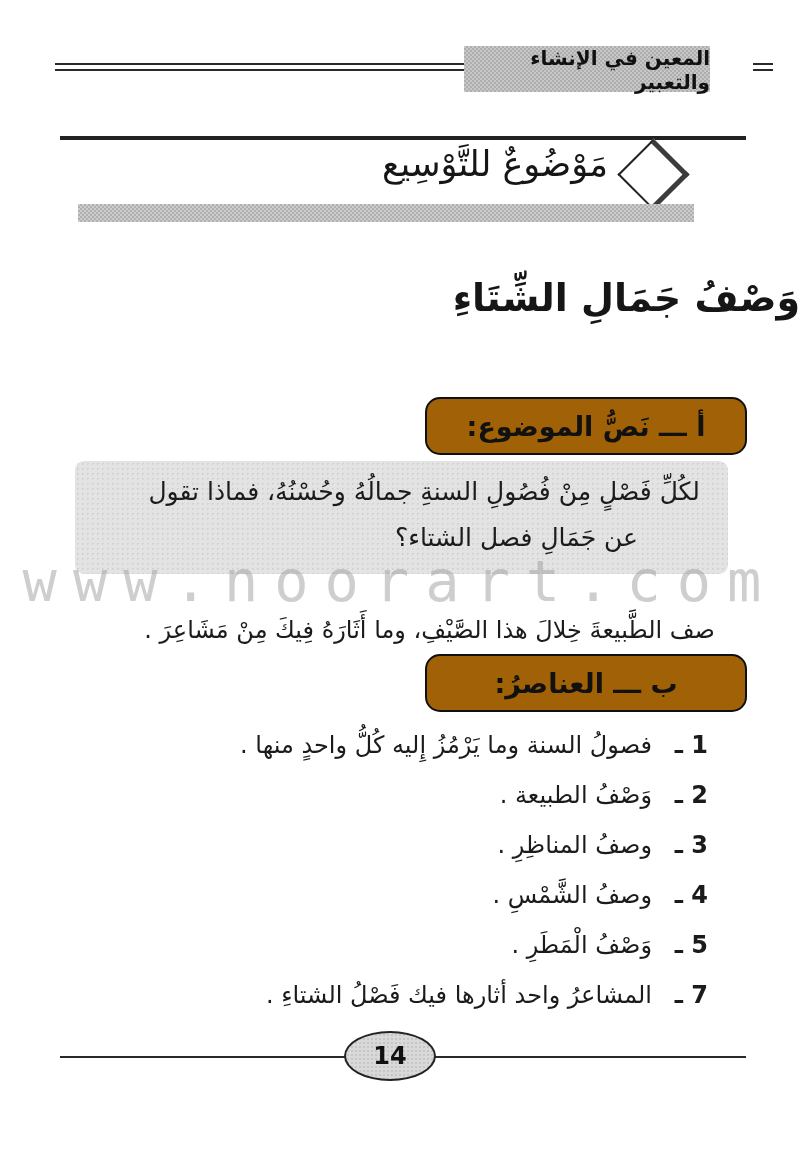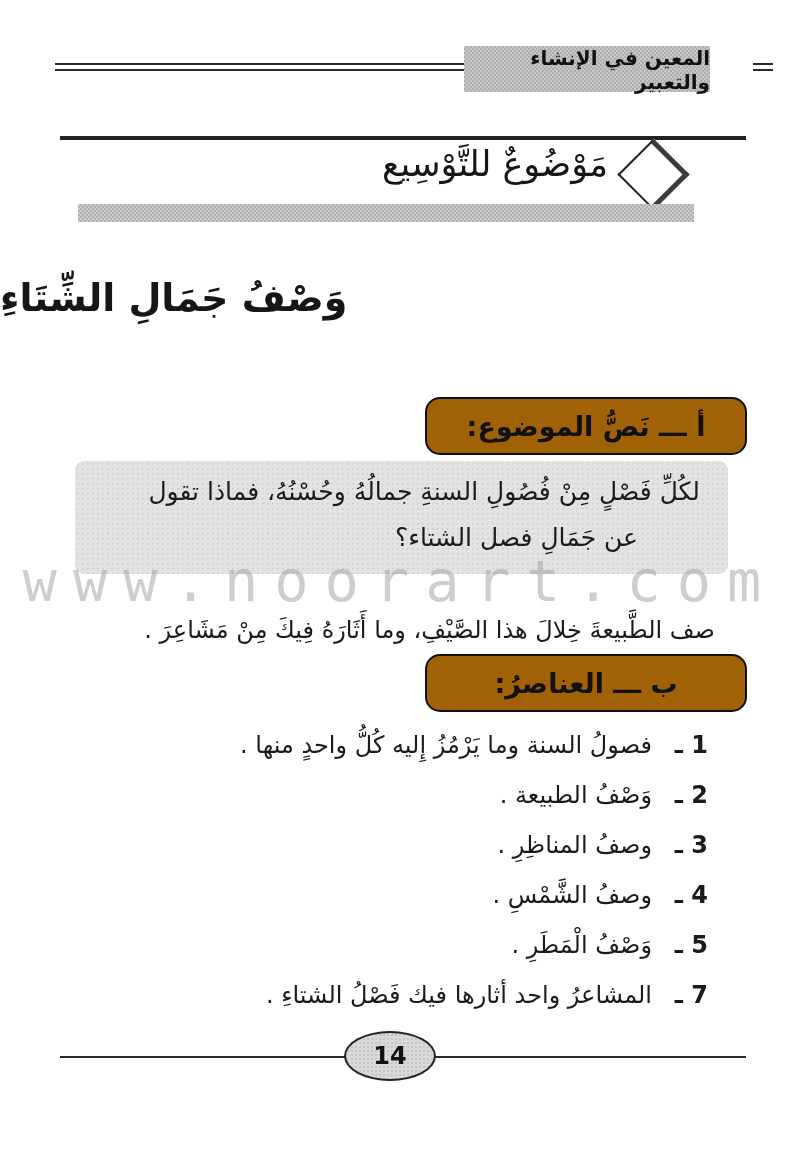--- a/index.html
+++ b/index.html
@@ -54,21 +54,21 @@
   }
   .section-band{
     position:absolute;left:78px;top:204px;width:616px;height:18px;
     background-color:#cccccc;
     background-image:repeating-conic-gradient(#b0b0b0 0% 25%, rgba(255,255,255,0) 0% 50%);
     background-size:4px 4px;
   }
   
   .lesson-title{
     position:absolute;left:0;top:276px;width:800px;
-    direction:rtl;text-align:left;
+    direction:rtl;text-align:right;
     font-size:38px;font-weight:bold;color:#161616;
   }
   
   .label-box{
     position:absolute;left:425px;width:322px;height:58px;
     border:2px solid #101010;border-radius:15px;
     display:flex;align-items:center;justify-content:center;
     direction:rtl;
     font-size:27px;font-weight:bold;color:#111;
     background:#a16207;

